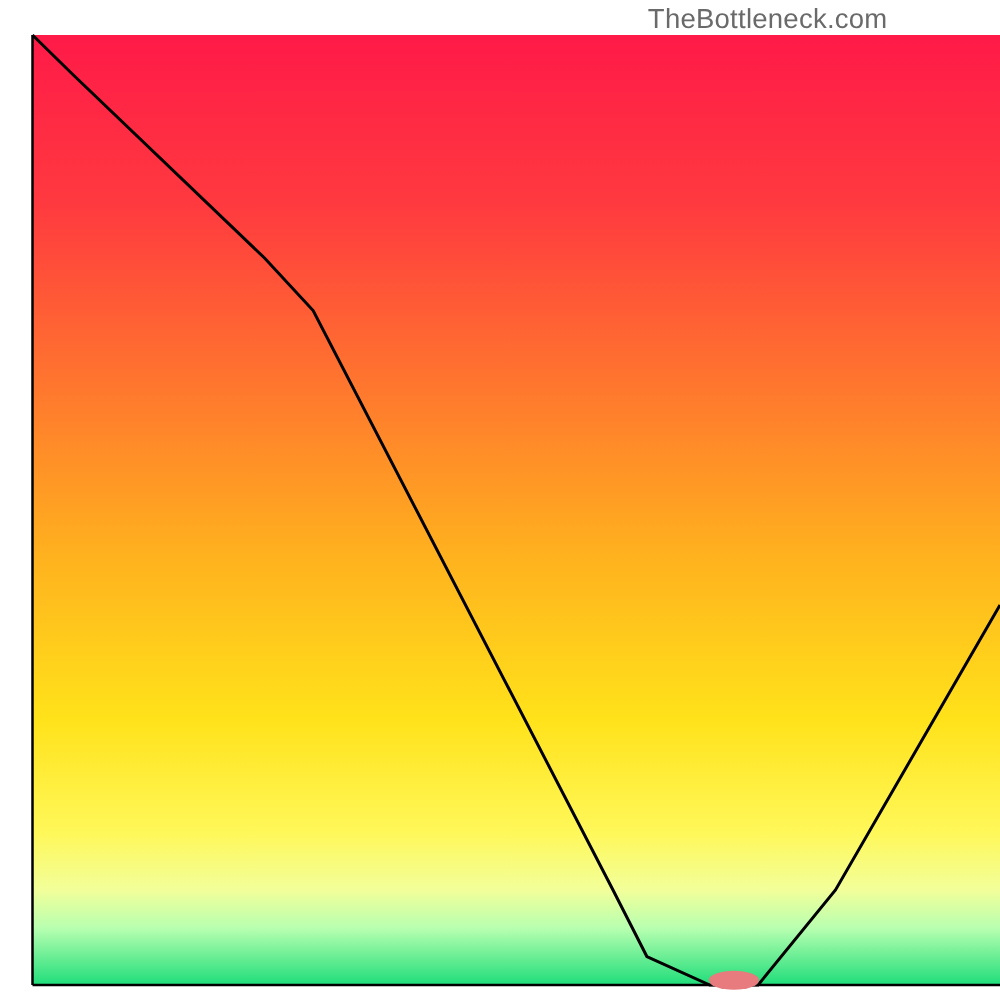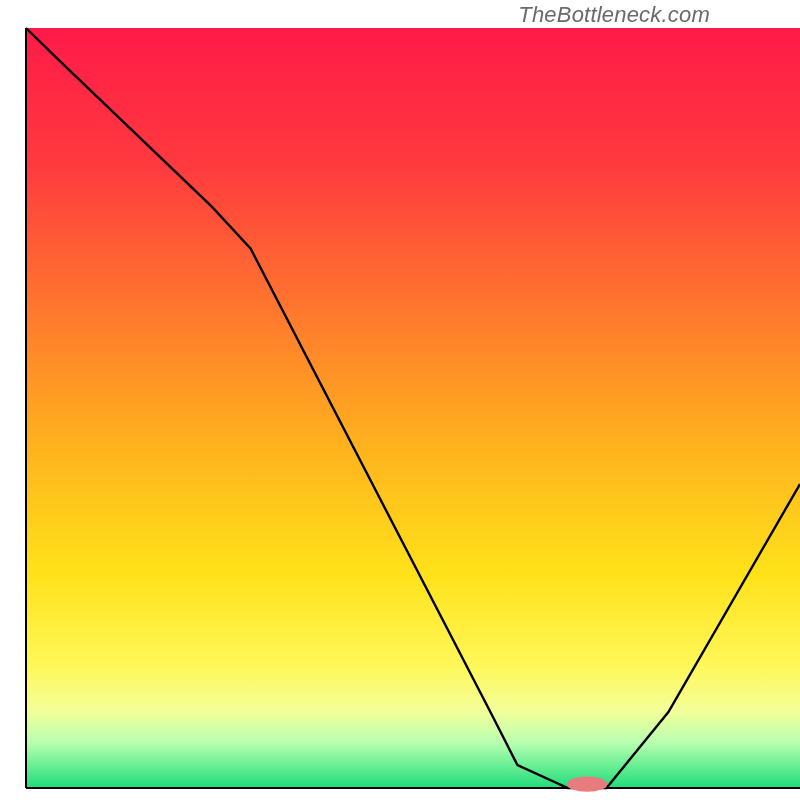--- a/index.html
+++ b/index.html
@@ -7,21 +7,20 @@
     padding: 0;
     width: 800px;
     height: 800px;
     background: #ffffff;
     font-family: Arial, Helvetica, sans-serif;
   }
   .stage {
     position: relative;
     width: 720px;
     height: 800px;
-    font-style: italic;
   }
   .watermark {
     position: absolute;
     top: 2px;
     right: 10px;
     color: #6a6a6a;
     font-size: 22px;
     font-weight: 500;
     letter-spacing: 0.2px;
     z-index: 20;

